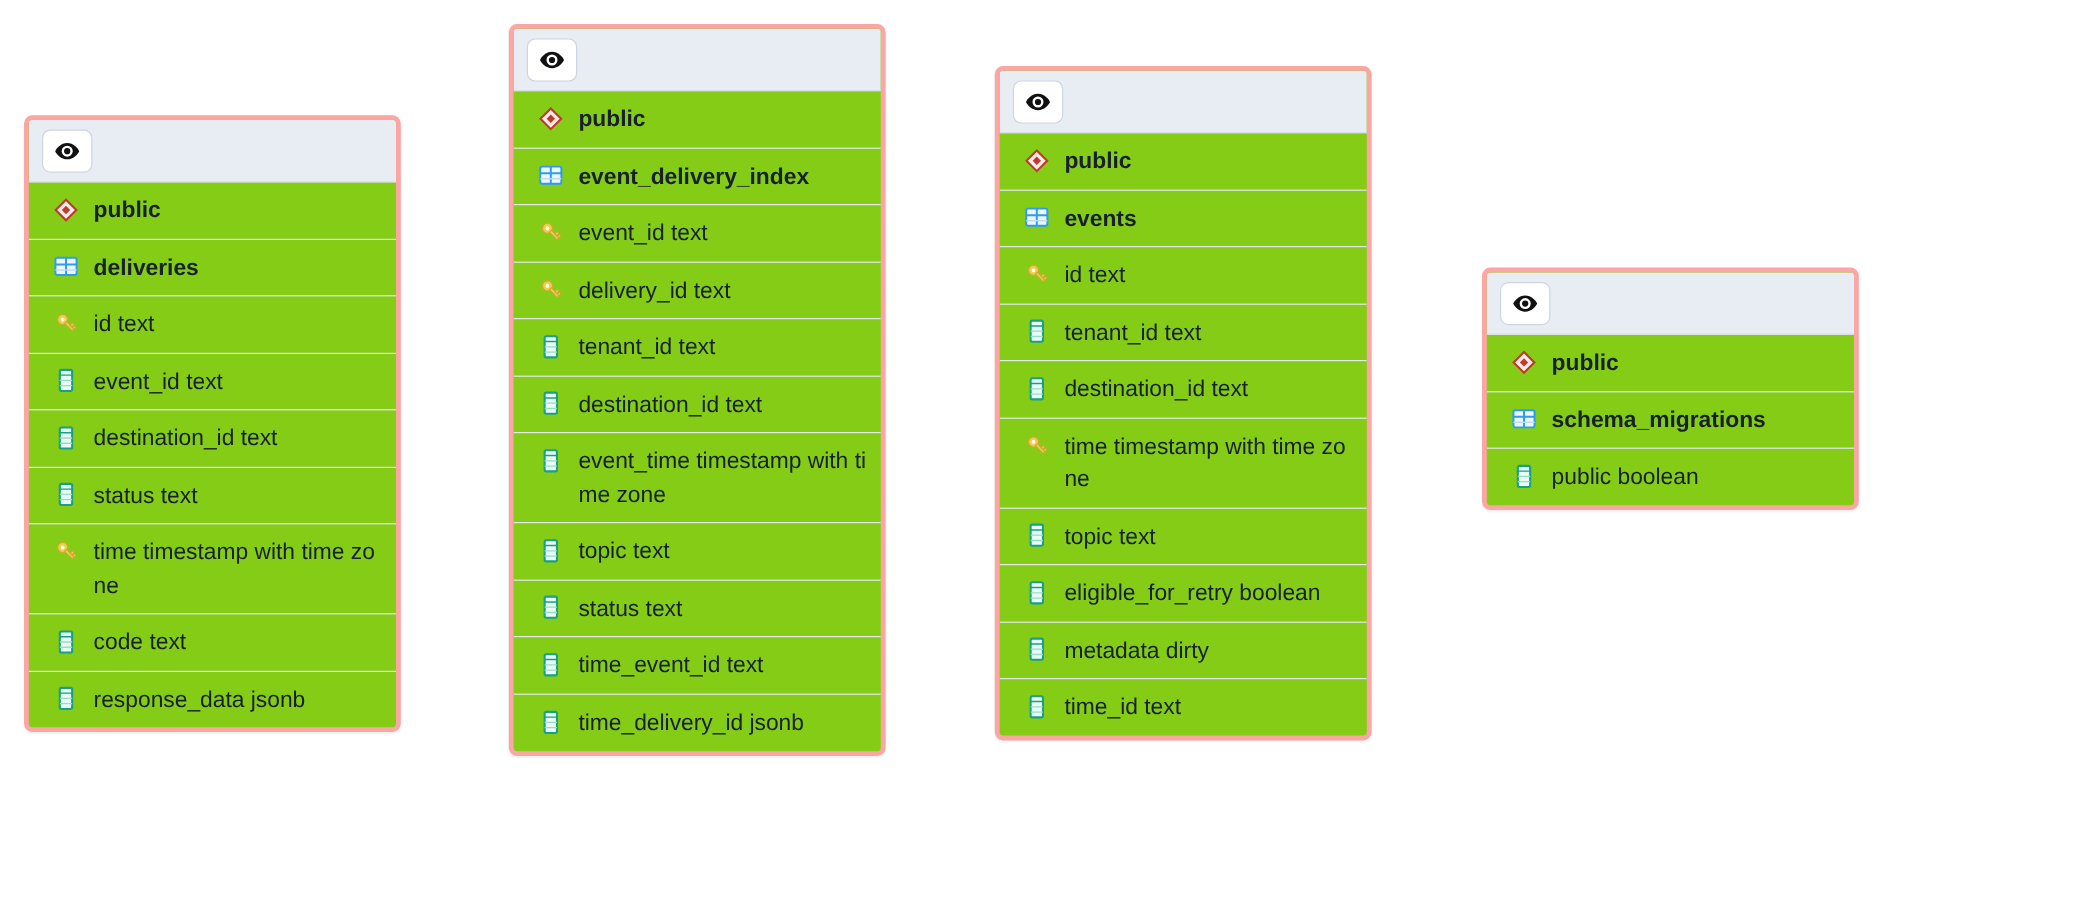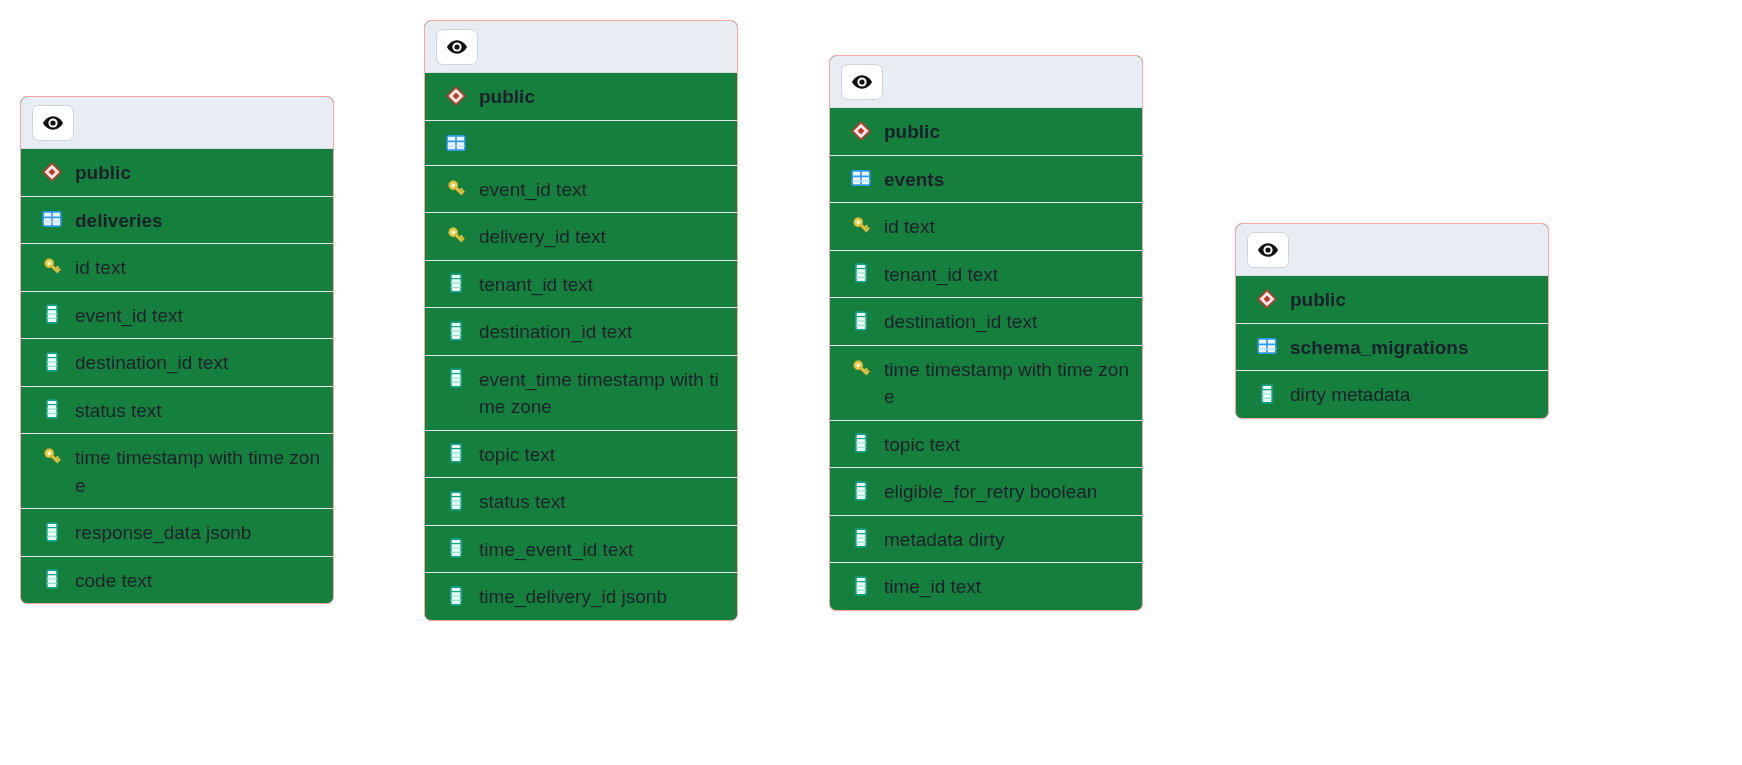--- a/index.html
+++ b/index.html
@@ -14,22 +14,22 @@
     font-family: "Liberation Sans", sans-serif;
     overflow: hidden;
   }
   .canvas {
     position: relative;
     width: 1742px;
     height: 765px;
   }
   .card {
     position: absolute;
-    background: #15803d;
-    border: 1px solid #fca5a5;
+    background: #84cc16;
+    border: 4px solid #fca5a5;
     border-radius: 7px;
     box-shadow: 0 1px 2px rgba(16,24,40,0.06);
     box-sizing: border-box;
     overflow: hidden;
   }
   .card-header {
     background: #e8edf3;
     border-bottom: 1px solid #d8dee8;
     height: 52px;
     display: flex;
@@ -182,32 +182,32 @@
       </div>
       <div class="row column-row">
         <span class="row-icon">
           <svg width="20" height="22" viewBox="0 0 18 24" aria-hidden="true">
             <rect x="3.4" y="2.4" width="11.2" height="19.2" rx="1.5" fill="#e9fbf5" stroke="#16a085" stroke-width="1.9"></rect>
             <line x1="3.4" y1="7.2" x2="14.6" y2="7.2" stroke="#16a085" stroke-width="1.3"></line>
             <line x1="3.4" y1="12" x2="14.6" y2="12" stroke="#9adbc8" stroke-width="1.2"></line>
             <line x1="3.4" y1="16.8" x2="14.6" y2="16.8" stroke="#9adbc8" stroke-width="1.2"></line>
           </svg>
         </span>
+        <span class="row-label">code text</span>
+      </div>
+      <div class="row column-row">
+        <span class="row-icon">
+          <svg width="20" height="22" viewBox="0 0 18 24" aria-hidden="true">
+            <rect x="3.4" y="2.4" width="11.2" height="19.2" rx="1.5" fill="#e9fbf5" stroke="#16a085" stroke-width="1.9"></rect>
+            <line x1="3.4" y1="7.2" x2="14.6" y2="7.2" stroke="#16a085" stroke-width="1.3"></line>
+            <line x1="3.4" y1="12" x2="14.6" y2="12" stroke="#9adbc8" stroke-width="1.2"></line>
+            <line x1="3.4" y1="16.8" x2="14.6" y2="16.8" stroke="#9adbc8" stroke-width="1.2"></line>
+          </svg>
+        </span>
         <span class="row-label">response_data jsonb</span>
-      </div>
-      <div class="row column-row">
-        <span class="row-icon">
-          <svg width="20" height="22" viewBox="0 0 18 24" aria-hidden="true">
-            <rect x="3.4" y="2.4" width="11.2" height="19.2" rx="1.5" fill="#e9fbf5" stroke="#16a085" stroke-width="1.9"></rect>
-            <line x1="3.4" y1="7.2" x2="14.6" y2="7.2" stroke="#16a085" stroke-width="1.3"></line>
-            <line x1="3.4" y1="12" x2="14.6" y2="12" stroke="#9adbc8" stroke-width="1.2"></line>
-            <line x1="3.4" y1="16.8" x2="14.6" y2="16.8" stroke="#9adbc8" stroke-width="1.2"></line>
-          </svg>
-        </span>
-        <span class="row-label">code text</span>
       </div>
     </div>
     <div class="card" style="left: 424px; top: 20px; width: 314px;">
       <div class="card-header">
         <div class="eye-btn">
           <svg width="24" height="24" viewBox="0 0 24 24" aria-hidden="true">
             <path d="M12 5.2C6.9 5.2 3.1 9.4 2 12c1.1 2.6 4.9 6.8 10 6.8S20.9 14.6 22 12c-1.1-2.6-4.9-6.8-10-6.8z" fill="#111111"></path>
             <circle cx="12" cy="12" r="4.6" fill="#ffffff"></circle>
             <circle cx="12" cy="12" r="2.6" fill="#111111"></circle>
           </svg>
@@ -224,20 +224,21 @@
       </div>
       <div class="row tablename">
         <span class="row-icon">
           <svg width="22" height="22" viewBox="0 0 24 24" aria-hidden="true">
             <rect x="2.4" y="4.2" width="19.2" height="15.6" rx="1.6" fill="#eef6fd" stroke="#2d9cf0" stroke-width="1.8"></rect>
             <line x1="2.4" y1="10.2" x2="21.6" y2="10.2" stroke="#2d9cf0" stroke-width="1.8"></line>
             <line x1="12" y1="4.2" x2="12" y2="19.8" stroke="#2d9cf0" stroke-width="1.8"></line>
             <line x1="2.4" y1="15.2" x2="21.6" y2="15.2" stroke="#bcdcf6" stroke-width="1.4"></line>
           </svg>
         </span>
+        <span class="row-label bold">event_delivery_index</span>
       </div>
       <div class="row column-row">
         <span class="row-icon">
           <svg width="23" height="23" viewBox="0 0 24 24" aria-hidden="true">
             <g transform="rotate(-45 12 12)">
               <circle cx="12" cy="7.2" r="4.5" fill="#e8cf4f" stroke="#c9ab2f" stroke-width="1.2"></circle>
               <circle cx="12" cy="7.2" r="1.7" fill="#fdfbe8"></circle>
               <rect x="10.8" y="10.8" width="2.5" height="9.4" fill="#e8cf4f" stroke="#c9ab2f" stroke-width="1"></rect>
               <rect x="13" y="15.3" width="3.1" height="2.1" fill="#e8cf4f" stroke="#c9ab2f" stroke-width="0.9"></rect>
               <rect x="13" y="18.2" width="2.6" height="2" fill="#e8cf4f" stroke="#c9ab2f" stroke-width="0.9"></rect>
@@ -495,16 +496,16 @@
       </div>
       <div class="row column-row">
         <span class="row-icon">
           <svg width="20" height="22" viewBox="0 0 18 24" aria-hidden="true">
             <rect x="3.4" y="2.4" width="11.2" height="19.2" rx="1.5" fill="#e9fbf5" stroke="#16a085" stroke-width="1.9"></rect>
             <line x1="3.4" y1="7.2" x2="14.6" y2="7.2" stroke="#16a085" stroke-width="1.3"></line>
             <line x1="3.4" y1="12" x2="14.6" y2="12" stroke="#9adbc8" stroke-width="1.2"></line>
             <line x1="3.4" y1="16.8" x2="14.6" y2="16.8" stroke="#9adbc8" stroke-width="1.2"></line>
           </svg>
         </span>
-        <span class="row-label">dirty metadata</span>
+        <span class="row-label">public boolean</span>
       </div>
     </div>
   </div>
 
 </body></html>

